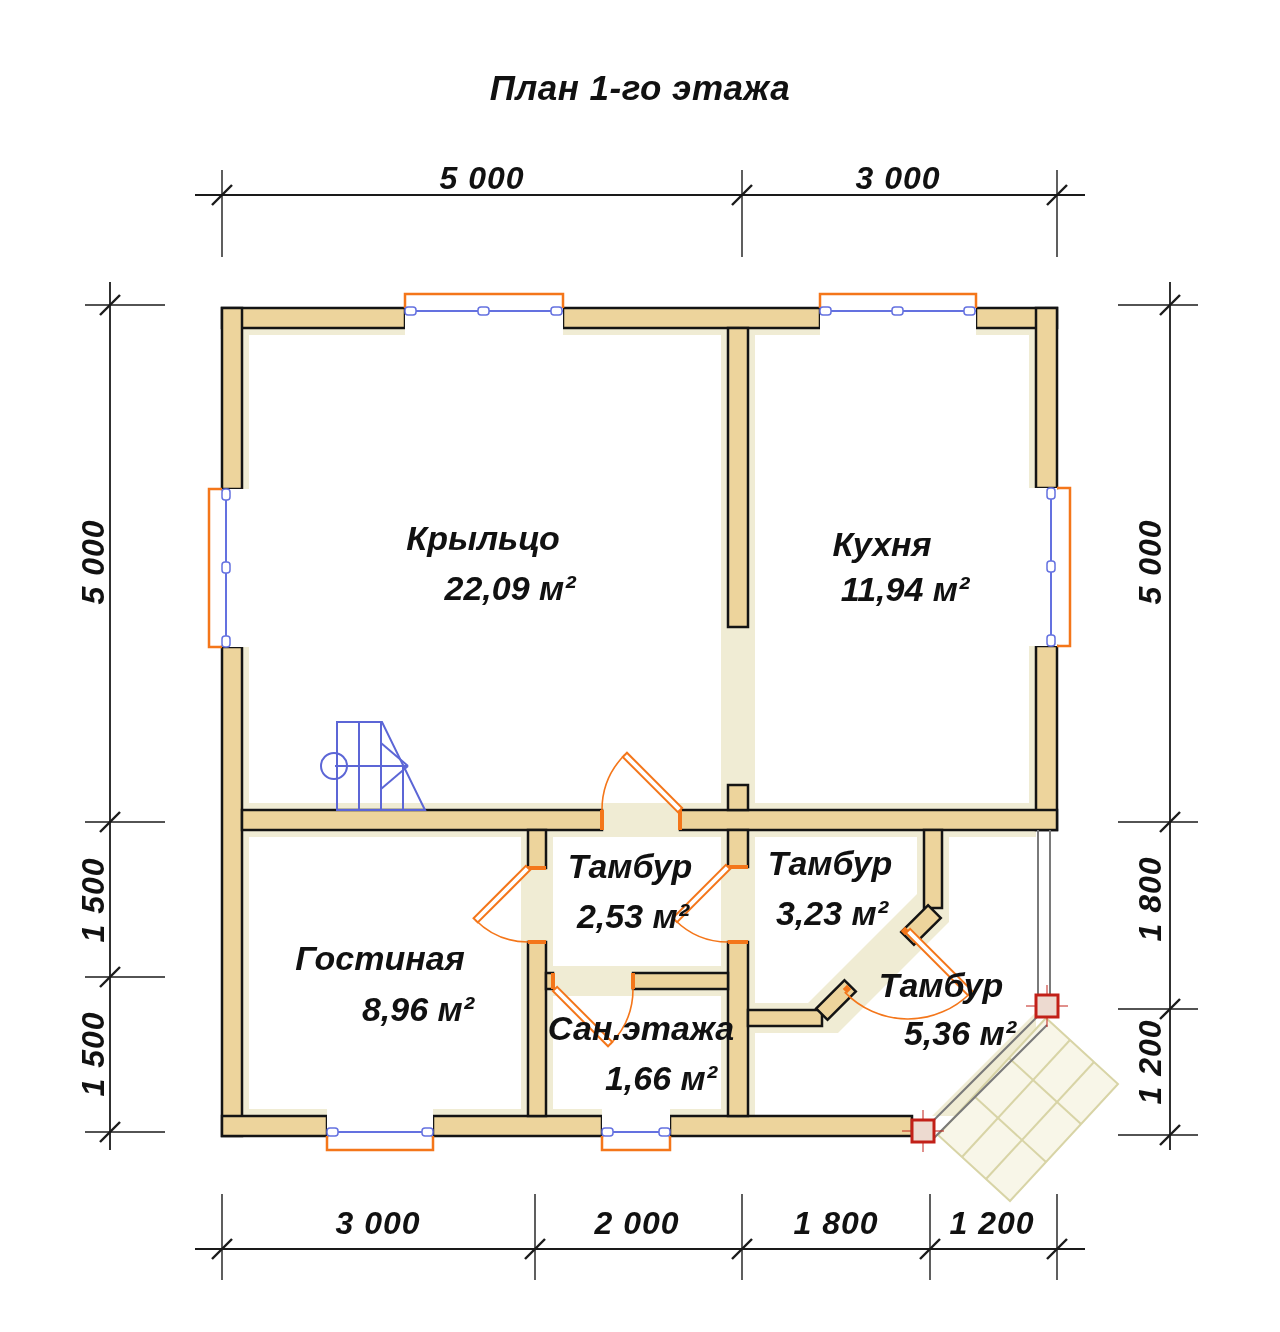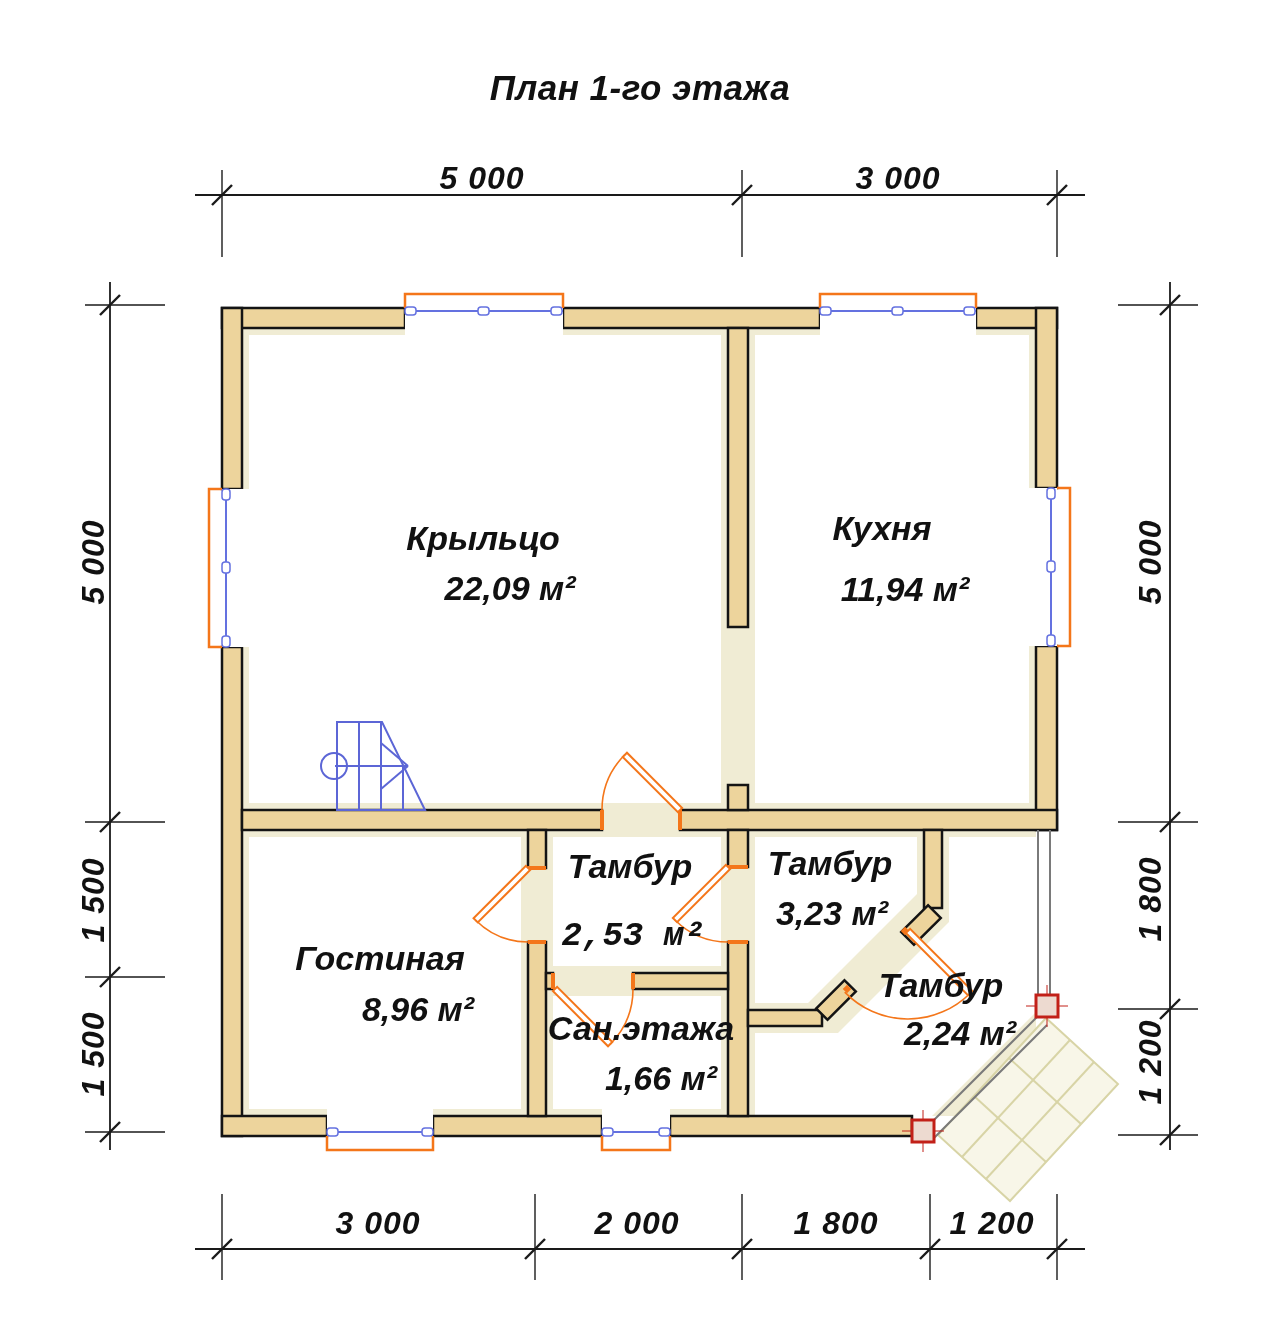--- a/index.html
+++ b/index.html
@@ -261,26 +261,26 @@
   <div class="lbl dim vert" style="left:93px;top:530px;">5 000</div>
   <div class="lbl dim vert" style="left:93px;top:868px;">1 500</div>
   <div class="lbl dim vert" style="left:93px;top:1022px;">1 500</div>
 
   <div class="lbl dim vert" style="left:1150px;top:530px;">5 000</div>
   <div class="lbl dim vert" style="left:1150px;top:867px;">1 800</div>
   <div class="lbl dim vert" style="left:1150px;top:1030px;">1 200</div>
 
   <div class="lbl room-name" style="left:483px;top:506px;">Крыльцо</div>
   <div class="lbl room-area" style="left:510px;top:556px;">22,09 м²</div>
-  <div class="lbl room-name" style="left:882px;top:496px;">Кухня</div>
+  <div class="lbl room-name" style="left:882px;top:512px;">Кухня</div>
   <div class="lbl room-area" style="left:905px;top:557px;">11,94 м²</div>
   <div class="lbl room-name" style="left:380px;top:926px;">Гостиная</div>
   <div class="lbl room-area" style="left:418px;top:977px;">8,96 м²</div>
   <div class="lbl room-name" style="left:630px;top:834px;">Тамбур</div>
-  <div class="lbl room-area" style="left:633px;top:904px;font-family:Liberation Mono, monospace;">2,53 м²</div>
+  <div class="lbl room-area" style="left:633px;top:884px;">2,53 м²</div>
   <div class="lbl room-name" style="left:830px;top:831px;">Тамбур</div>
   <div class="lbl room-area" style="left:832px;top:881px;">3,23 м²</div>
   <div class="lbl room-name" style="left:641px;top:996px;">Сан.этажа</div>
   <div class="lbl room-area" style="left:661px;top:1046px;">1,66 м²</div>
   <div class="lbl room-name" style="left:941px;top:953px;">Тамбур</div>
-  <div class="lbl room-area" style="left:960px;top:1001px;">2,24 м²</div>
+  <div class="lbl room-area" style="left:960px;top:1001px;">5,36 м²</div>
 
 </div>
 
 </body></html>

